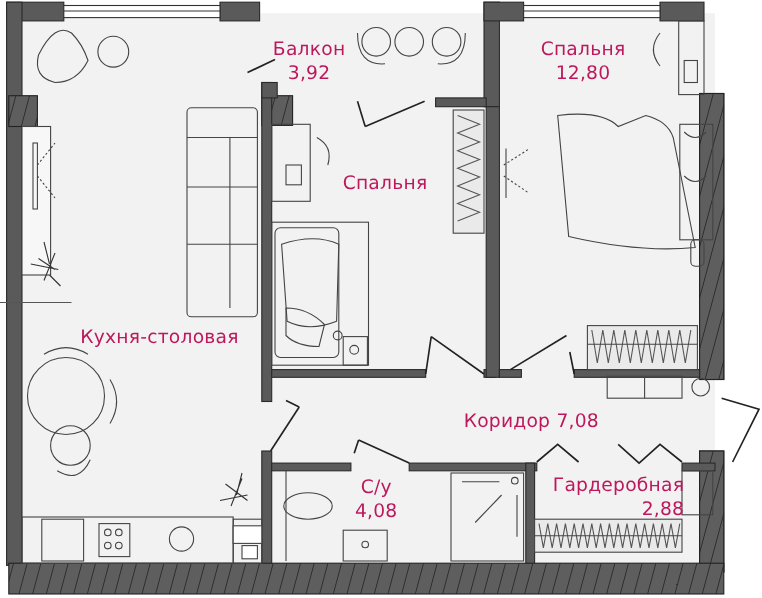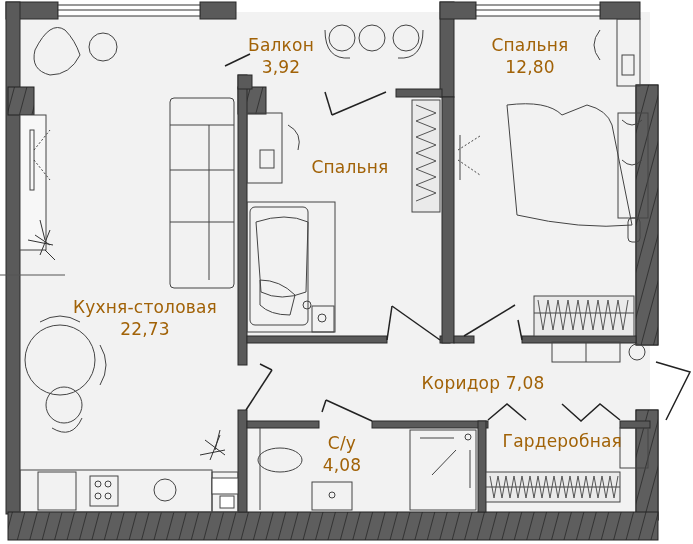--- a/index.html
+++ b/index.html
@@ -1,18 +1,18 @@
 <!DOCTYPE html>
 <html><head>
 <meta charset="utf-8">
 <style>
   html,body{margin:0;padding:0;background:#ffffff;}
   body{width:693px;height:544px;position:relative;overflow:hidden;font-family:"DejaVu Sans",sans-serif;}
   #plan{position:absolute;left:0;top:0;width:693px;height:544px;}
-  .room-label{position:absolute;text-align:center;color:#a16207;font-family:"DejaVu Sans",sans-serif;font-size:17px;line-height:22px;letter-spacing:0.2px;}
+  .room-label{position:absolute;text-align:center;color:#be185d;font-family:"DejaVu Sans",sans-serif;font-size:17px;line-height:22px;letter-spacing:0.2px;}
   .room-label span{display:block;}
 </style>
 </head>
 <body>
 
 <svg id="plan" viewBox="0 0 693 544" xmlns="http://www.w3.org/2000/svg">
   <defs>
     <pattern id="hatch" patternUnits="userSpaceOnUse" width="12" height="12" patternTransform="rotate(15)">
       <rect width="12" height="12" fill="#5e5e5e"></rect>
       <line x1="0" y1="0" x2="0" y2="12" stroke="#222" stroke-width="1.4"></line>
@@ -206,25 +206,25 @@
 </div>
 <div class="room-label" style="left:300px;top:156px;width:100px;">
   <span>Спальня</span>
 </div>
 <div class="room-label" style="left:475px;top:34px;width:110px;">
   <span>Спальня</span>
   <span>12,80</span>
 </div>
 <div class="room-label" style="left:60px;top:296px;width:170px;">
   <span>Кухня-столовая</span>
-  <span>22,73</span>
 </div>
 <div class="room-label" style="left:408px;top:372px;width:150px;text-align:center;">
   <span style="display:inline">Коридор</span>
   <span style="display:inline">7,08</span>
 </div>
 <div class="room-label" style="left:312px;top:432px;width:60px;">
   <span>С/у</span>
   <span>4,08</span>
 </div>
 <div class="room-label" style="left:482px;top:430px;width:140px;text-align:right;">
   <span>Гардеробная</span>
+  <span>2,88</span>
 </div>
 
 </body></html>

